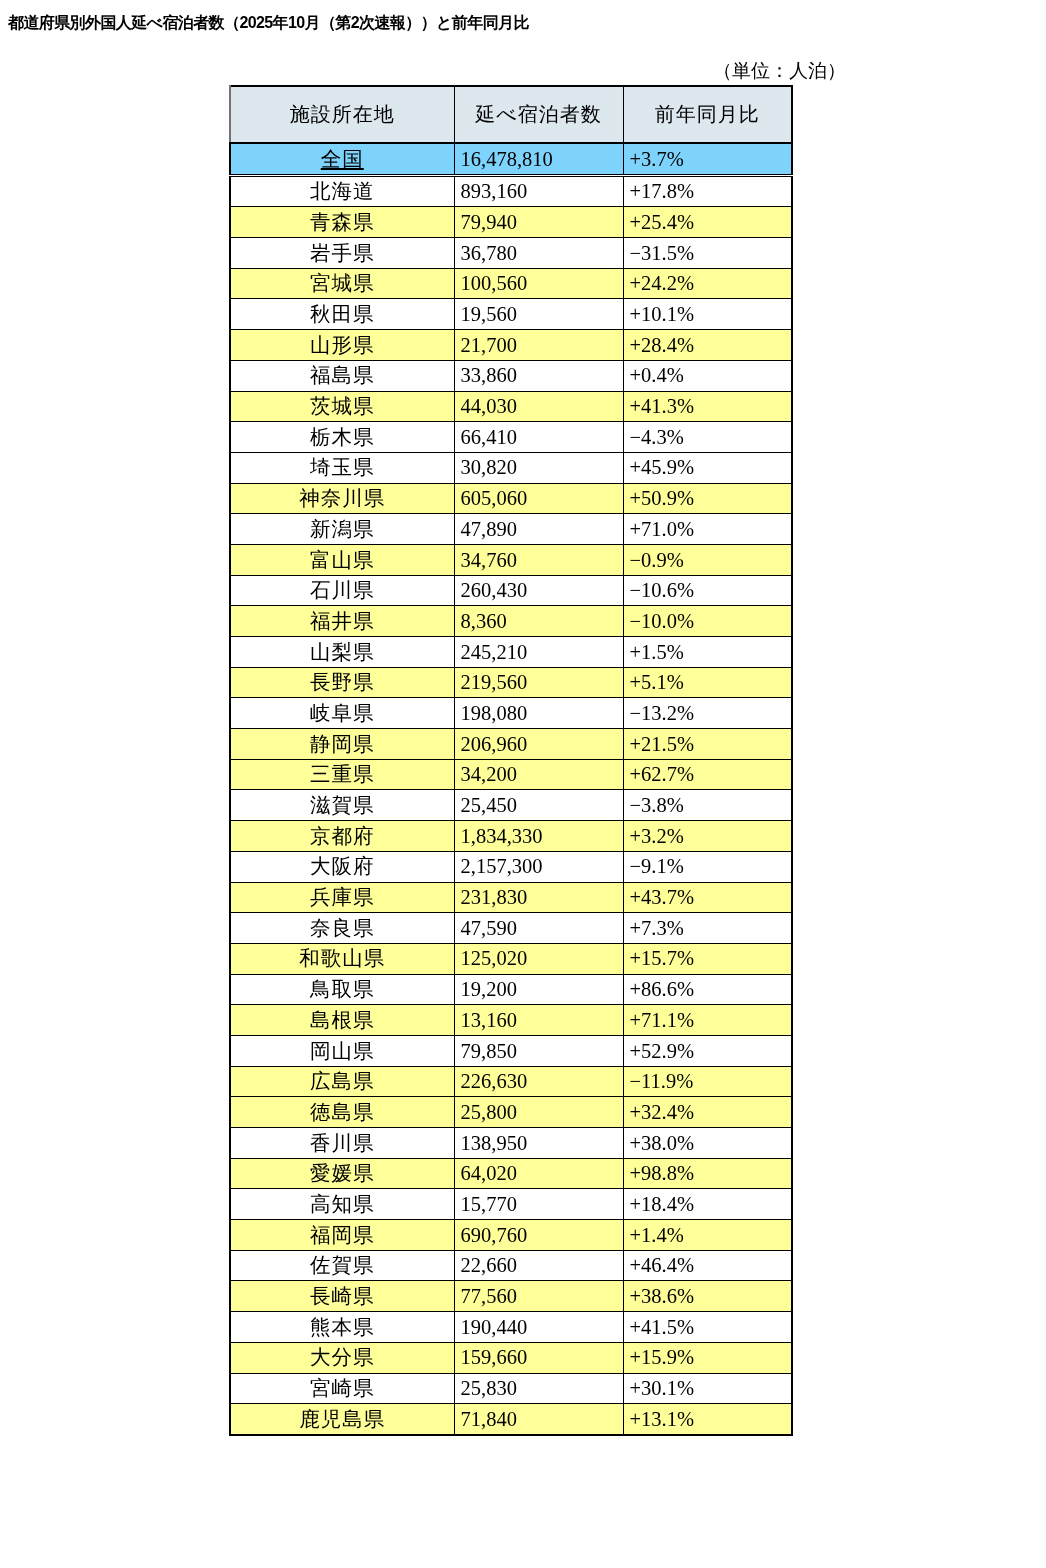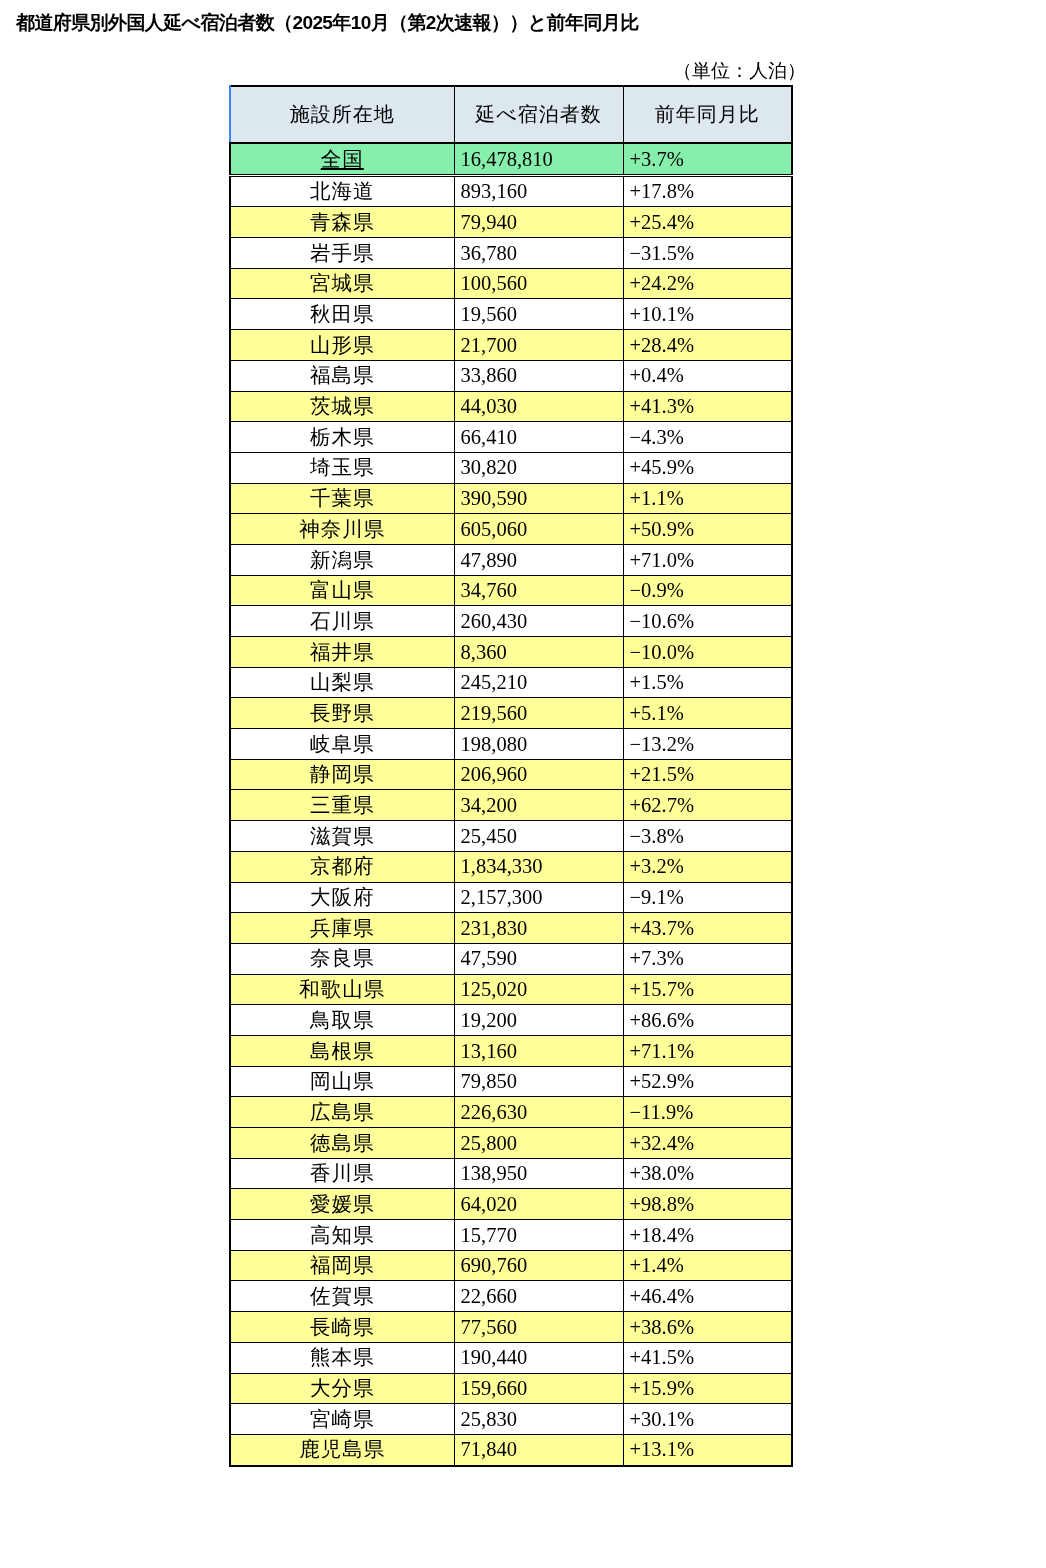--- a/index.html
+++ b/index.html
@@ -12,43 +12,44 @@
     height: 1568px;
     font-family: "Liberation Serif", "DejaVu Serif", serif;
     color: #000000;
     overflow: hidden;
     position: relative;
   }
 
   
   #page-title {
     position: absolute;
-    left: 16px;
+    left: 8px;
     top: 4px;
     width: 1030px;
     font-family: "Liberation Sans", "DejaVu Sans", sans-serif;
     font-weight: bold;
-    font-size: 19px;
+    font-size: 16px;
     line-height: 38px;
     letter-spacing: -0.6px;
     white-space: nowrap;
     color: #000000;
   }
 
   
   #unit-note {
     position: absolute;
     top: 58px;
     left: 0;
     width: 806px;
     text-align: right;
     font-family: "Liberation Sans", "DejaVu Sans", sans-serif;
     font-size: 19px;
     line-height: 26px;
     color: #000000;
+    padding-left: 40px;
   }
 
   
   #table-wrap {
     position: absolute;
     left: 229px;
     top: 85px;
     width: 562px;
   }
   table.stat-table {
@@ -67,21 +68,21 @@
     border-bottom: 2px solid #000;
     height: 55px;
     font-size: 20px;
     font-weight: normal;
     font-family: "Liberation Serif", "DejaVu Serif", serif;
     text-align: center;
     vertical-align: middle;
     letter-spacing: 1px;
     padding: 0;
   }
-  thead th.th-first { border-left: 2px solid #3b82f6; margin-top: 36px; }
+  thead th.th-first { border-left: 2px solid #737373; margin-top: 36px; }
   thead th.th-last  { border-right: 2px solid #000; }
 
   tbody td {
     height: 29.7px;
     font-size: 20.5px;
     padding: 0 6px;
     border-left: 1px solid #000;
     border-right: 1px solid #000;
     border-top: 1px solid #000;
     border-bottom: 1px solid #000;
@@ -102,21 +103,21 @@
     text-align: left;
     border-right: 2px solid #000;
     font-variant-numeric: tabular-nums;
   }
 
   tbody tr.alt td { background: #ffff99; }
   tbody tr.plain td { background: #ffffff; }
 
   
   tbody tr.total td {
-    background: #86efac;
+    background: #7dd3fc;
     border-top: 2px solid #000;
     border-bottom: 3px double #000;
   }
   tbody tr.total td.area span.label {
     text-decoration: underline;
     text-underline-offset: 2px;
   }
 </style>
 </head>
 <body>
@@ -189,25 +190,20 @@
           <td class="area">栃木県</td>
           <td class="num">66,410</td>
           <td class="yoy">−4.3%</td>
         </tr>
         <tr class="plain">
           <td class="area">埼玉県</td>
           <td class="num">30,820</td>
           <td class="yoy">+45.9%</td>
         </tr>
         <tr class="alt">
-          <td class="area">千葉県</td>
-          <td class="num">390,590</td>
-          <td class="yoy">+1.1%</td>
-        </tr>
-        <tr class="alt">
           <td class="area">神奈川県</td>
           <td class="num">605,060</td>
           <td class="yoy">+50.9%</td>
         </tr>
         <tr class="plain">
           <td class="area">新潟県</td>
           <td class="num">47,890</td>
           <td class="yoy">+71.0%</td>
         </tr>
         <tr class="alt">

